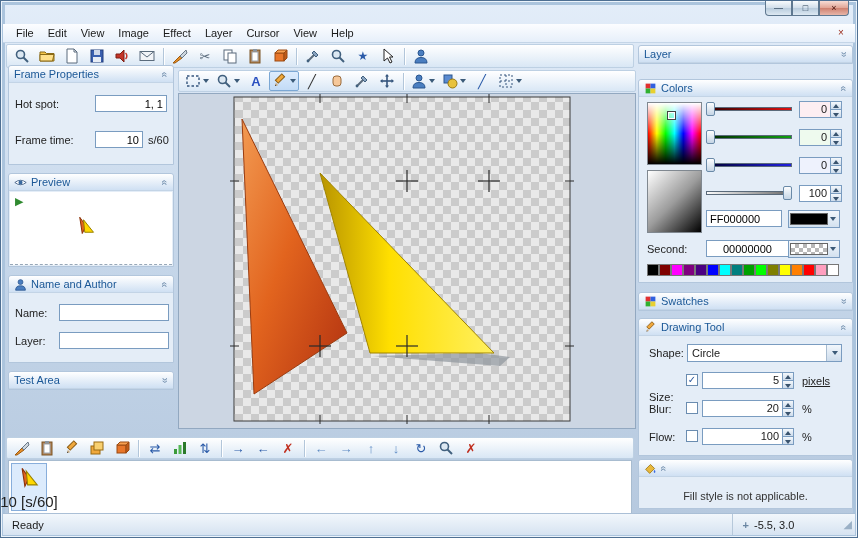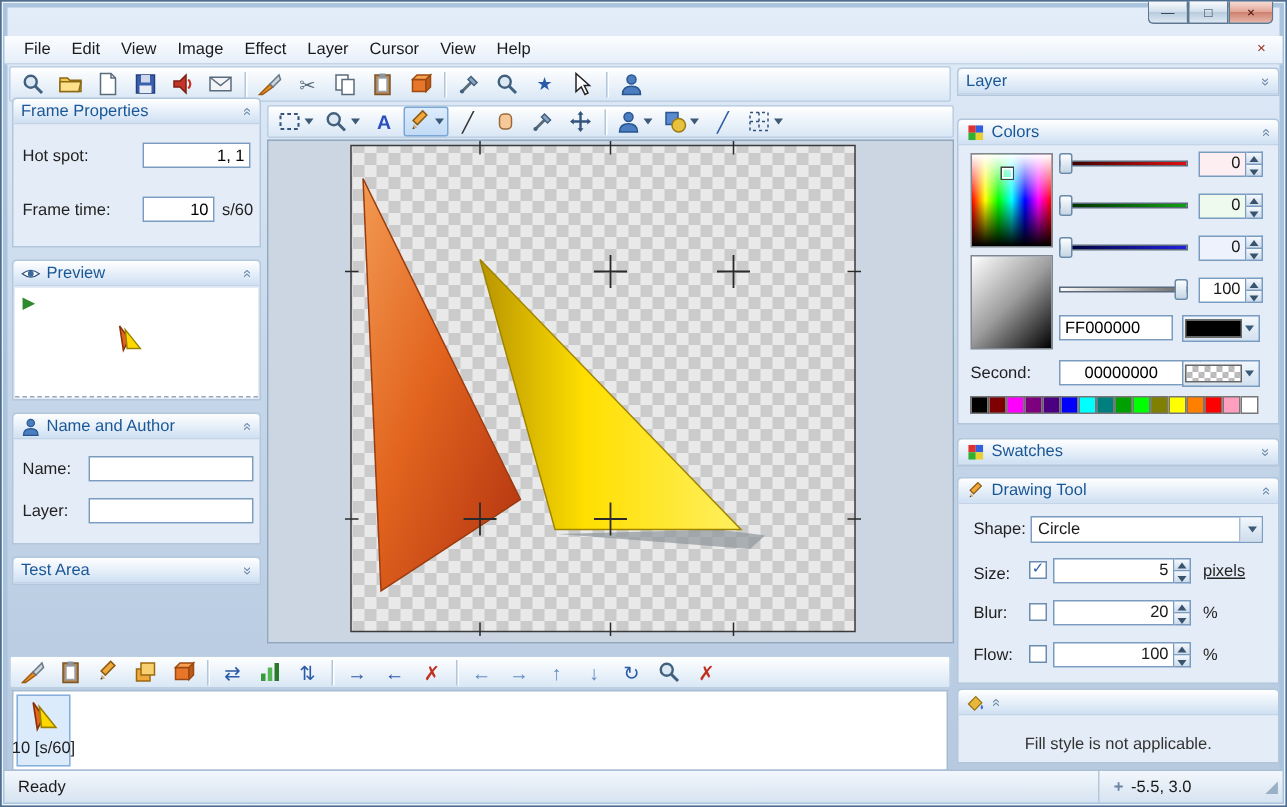--- a/index.html
+++ b/index.html
@@ -137,21 +137,21 @@
   
   #canvas-wrap { position:absolute; top:92px; left:177px; width:458px; height:336px;
     background:#ccd6e3; border:1px solid #92a8c0; }
 
   
   #frame-strip { position:absolute; top:459px; left:7px; width:624px; height:54px;
     background:#fff; border:1px solid #a8bcd0; }
   .frame-cell { position:absolute; top:2px; left:2px; width:36px; height:48px;
     background:#dcebfc; border:1px solid #88aedb; display:flex; flex-direction:column; align-items:center; }
   .frame-cell .fthumb { width:22px; height:22px; margin-top:3px; }
-  .fcap { font-size:11px; color:#222; margin-top:4px; white-space:nowrap; }
+  .fcap { font-size:15px; color:#222; margin-top:4px; white-space:nowrap; }
 
   #statusbar { position:absolute; left:2px; right:2px; bottom:2px; height:22px;
     background:linear-gradient(#f2f7fc,#d6e3f1); border-top:1px solid #aabfd6;
     display:flex; align-items:center; }
   .status-ready { padding:0 9px; }
   .status-coords { margin-left:auto; display:flex; align-items:center; gap:5px;
     border-left:1px solid #b6c8da; height:100%; padding:0 10px; width:112px; }
   .cross { color:#6a86a2; font-weight:bold; }
   .grip { color:#9ab0c6; font-size:11px; margin-right:3px; }
 </style>
@@ -666,21 +666,21 @@
         <span class="chev">«</span>
       </div>
       <span class="lbl" style="left:10px; top:28px;">Shape:</span>
       <div class="combo" style="left:48px; top:25px; width:155px;">
         <span class="cval">Circle</span>
         <span class="cbtn">
             <span class="dd-tri"></span>
           </span>
       </div>
 
-      <span class="lbl" style="left:10px; top:58px;">Size:</span>
+      <span class="lbl" style="left:10px; top:72px;">Size:</span>
       <span class="checkbox" style="left:47px; top:55px;">
           <span>✓</span>
         </span>
       <div class="spin2" style="left:63px; top:53px;">
         <div class="val txt right" style="position:static; flex:1;">5</div>
         <div class="btns" style="width:11px; display:flex; flex-direction:column;">
             <span class="sb up"></span>
             <span class="sb dn"></span>
           </div>
       </div>

